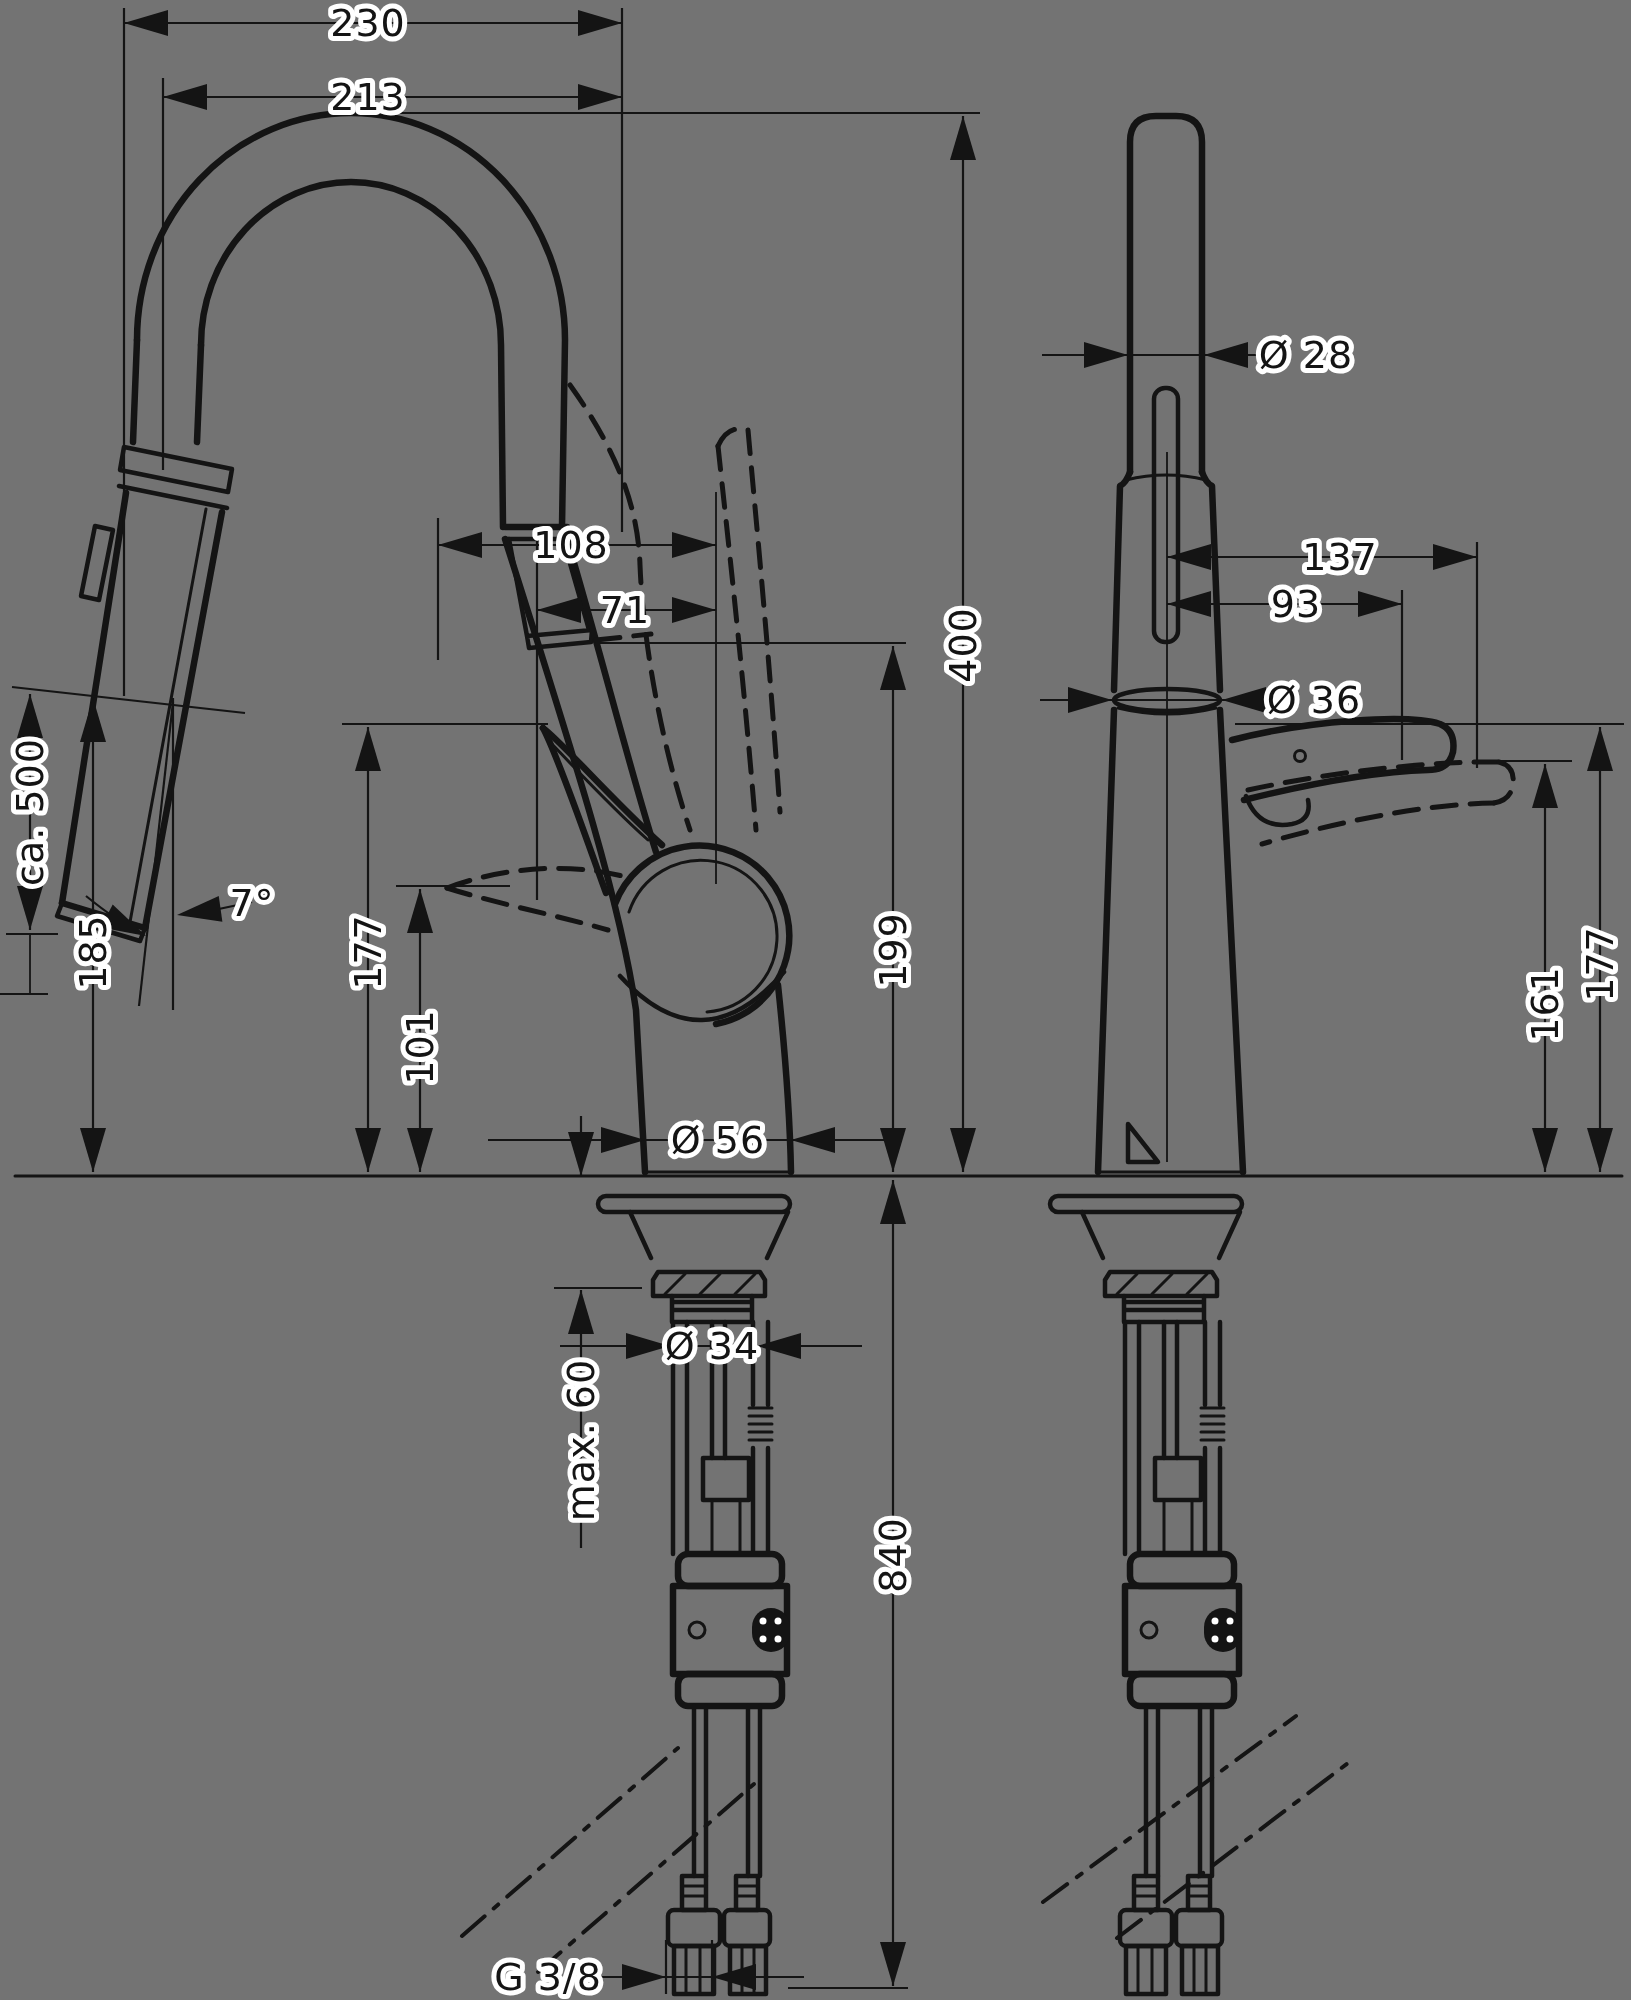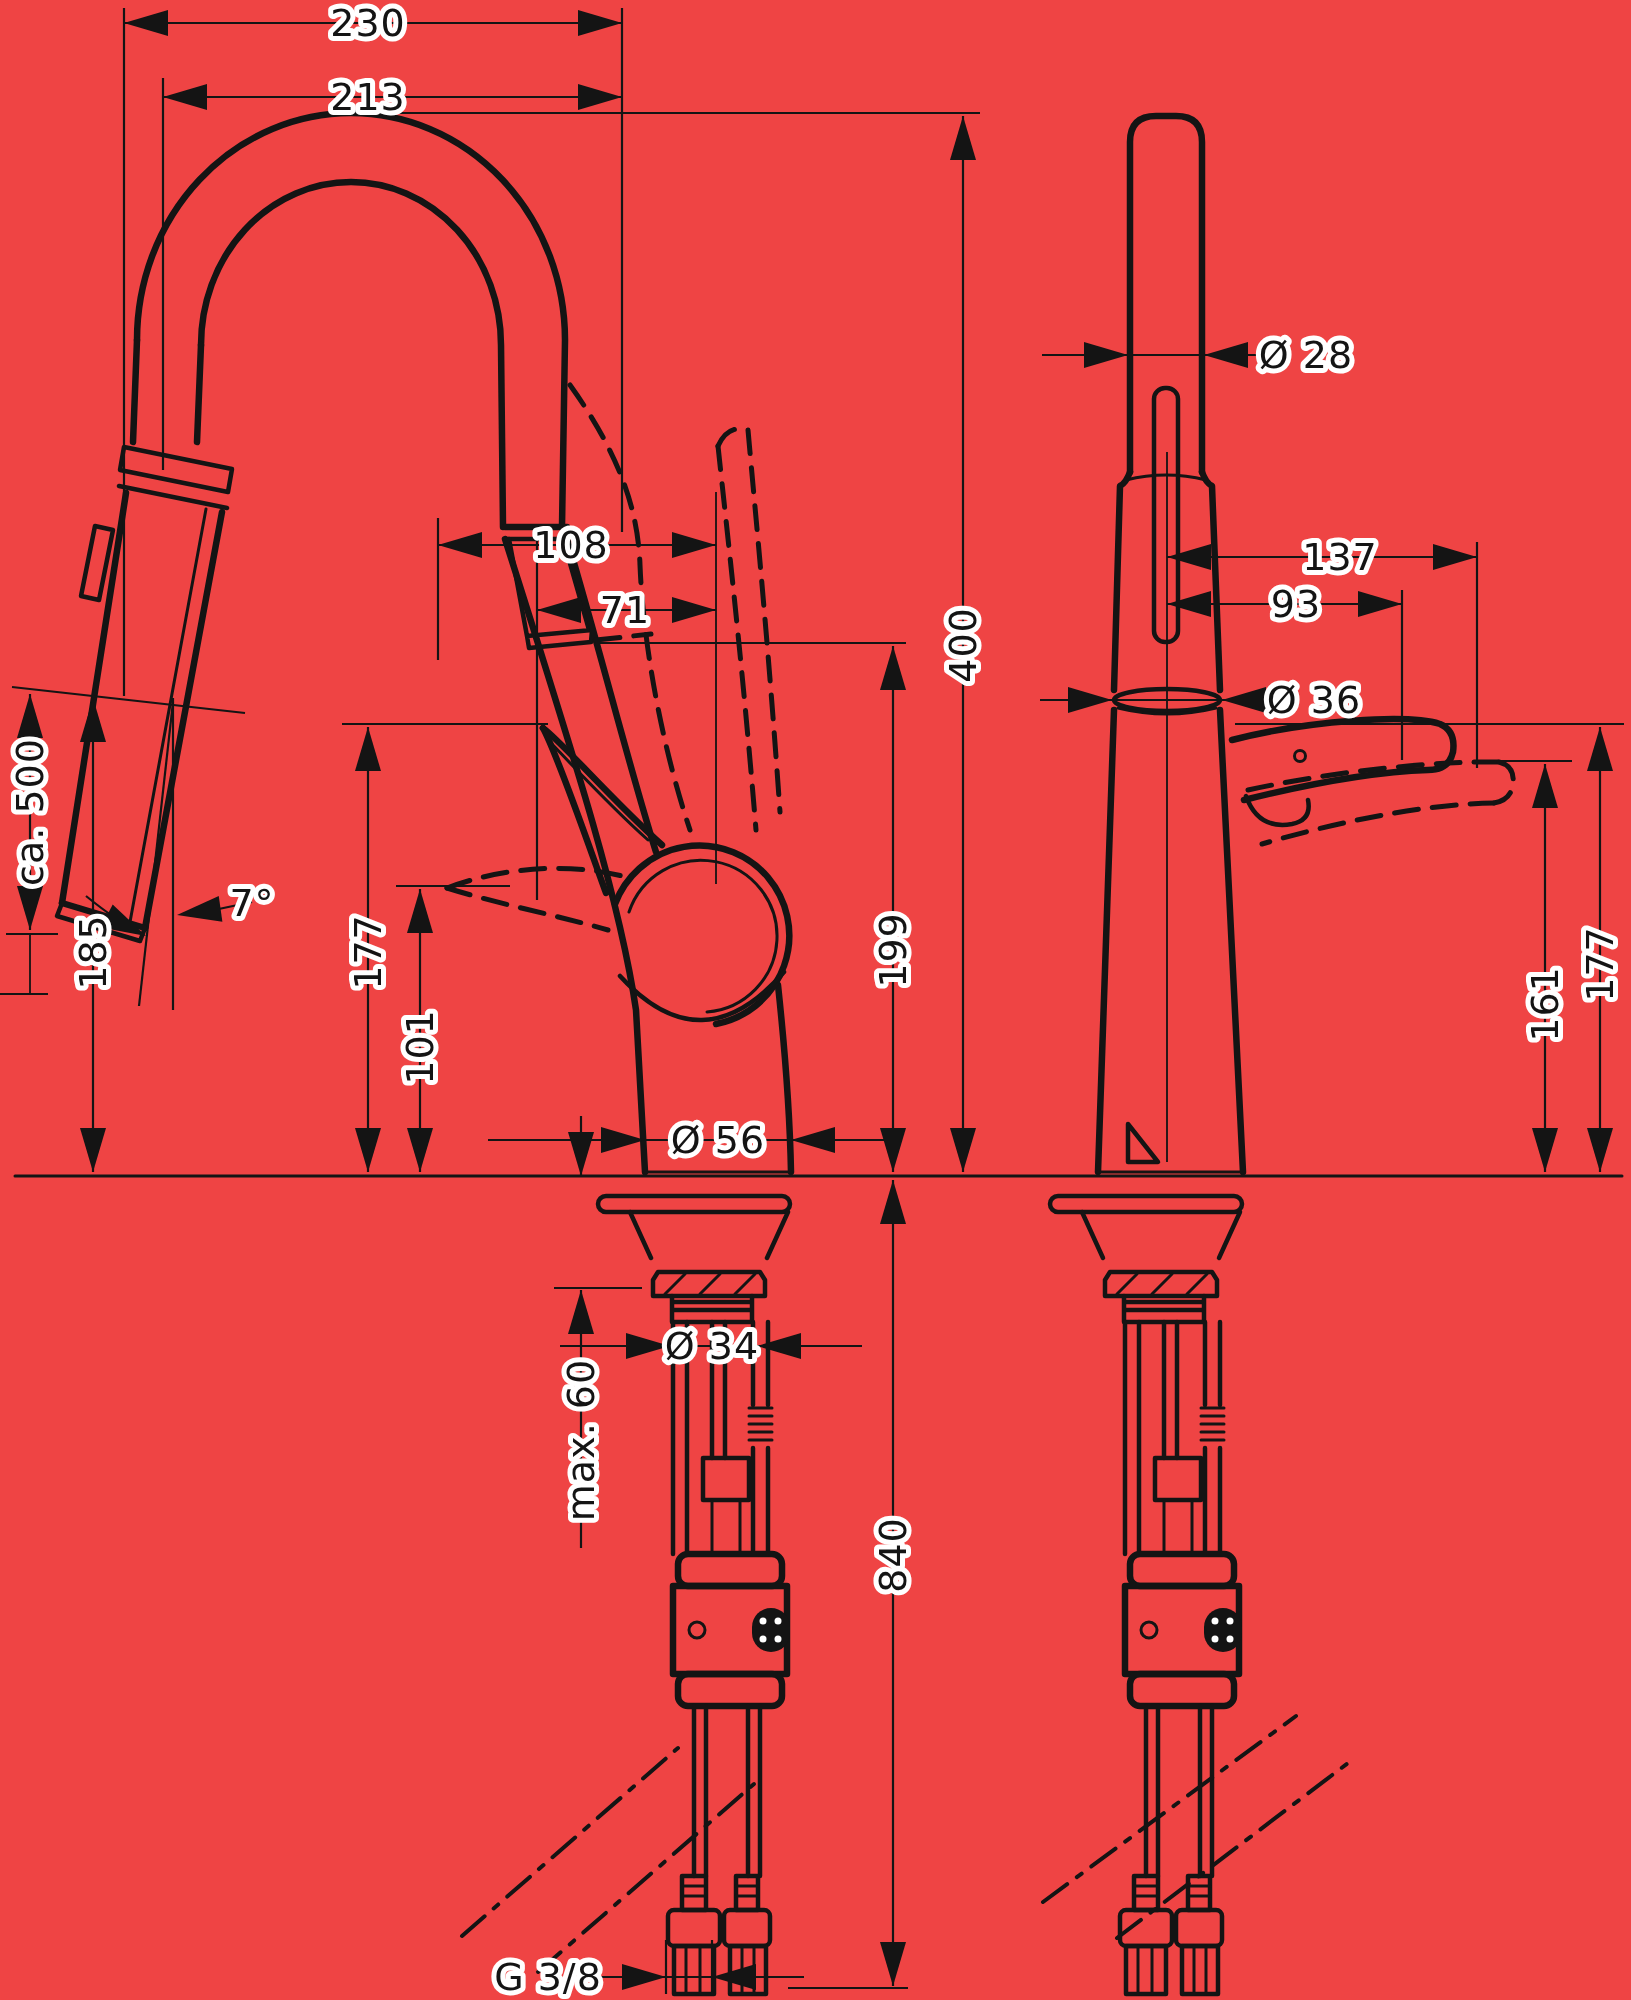--- a/index.html
+++ b/index.html
@@ -1,16 +1,16 @@
 <!DOCTYPE html>
 <html><head>
 <meta charset="utf-8">
 <style>
   html,body{margin:0;padding:0;background:#fff;}
-  .stage{width:1631px;height:2000px;background:#ef4444;position:relative;overflow:hidden;}
+  .stage{width:1631px;height:2000px;background:#737373;position:relative;overflow:hidden;}
   svg{display:block;}
   text{
     font-family:"DejaVu Sans","Liberation Sans",sans-serif;
     font-size:38px;
     fill:#141414;
     letter-spacing:1px;
     paint-order:stroke;
     stroke:#ffffff;
     stroke-width:10px;
     stroke-linejoin:round;

